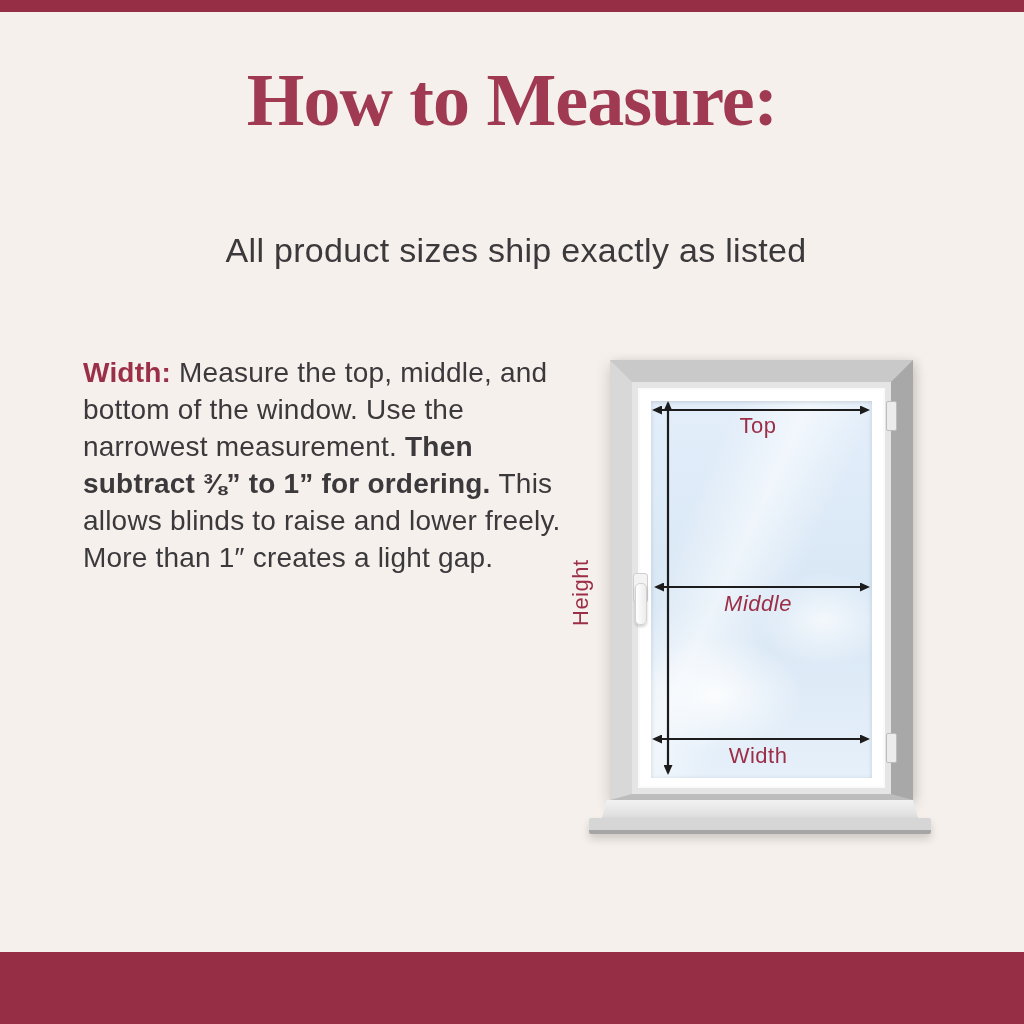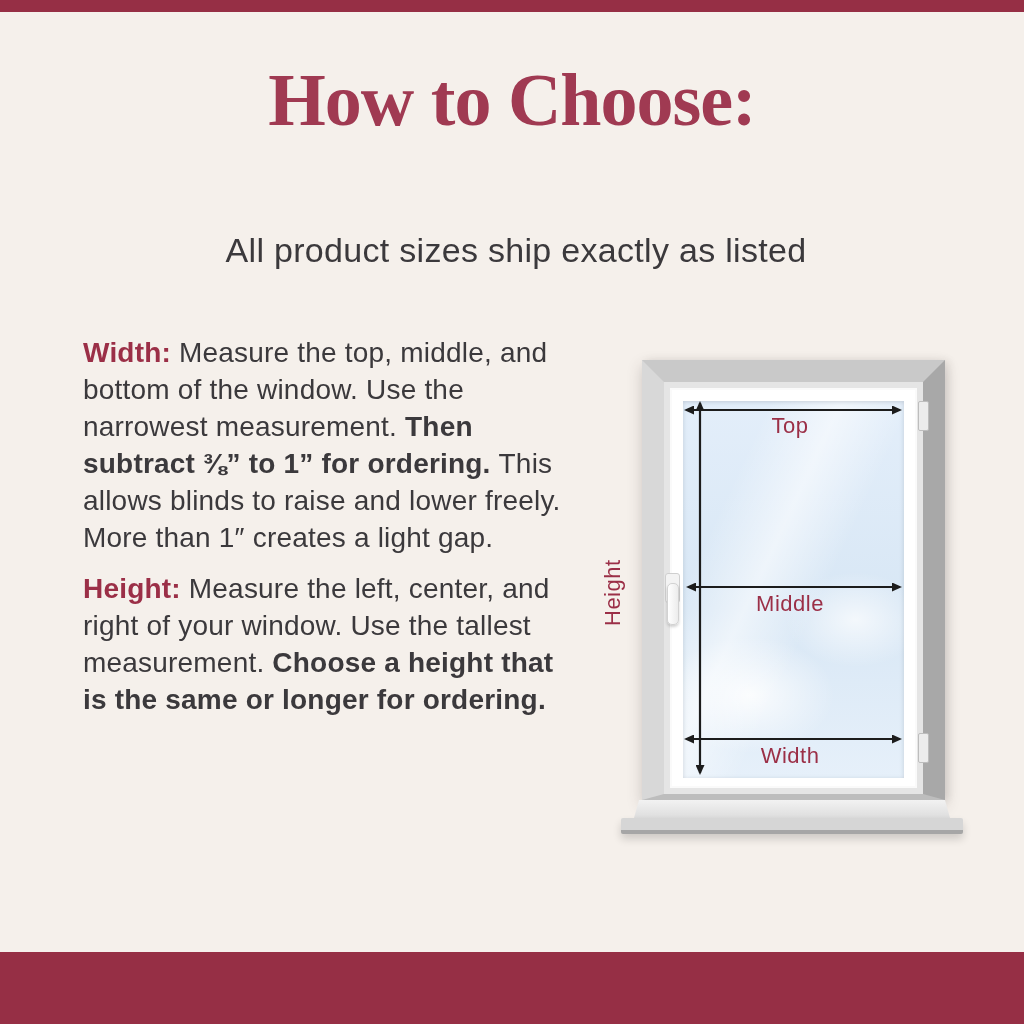--- a/index.html
+++ b/index.html
@@ -18,27 +18,27 @@
     font-family:"Liberation Serif",serif;font-weight:700;
     font-size:74px;line-height:76px;color:var(--title,#A03A52);
     letter-spacing:-1px;margin:0;
   }
   .subtitle{
     position:absolute;top:227px;left:0;width:1024px;text-align:center;
     font-size:34px;color:var(--text,#3B393C);margin:4px;letter-spacing:.3px;
   }
 
   
-  .instructions{position:absolute;left:83px;top:334px;width:482px;}
+  .instructions{position:absolute;left:83px;top:354px;width:482px;}
   .para{margin:0 0 14px 0;font-size:28px;line-height:37px;color:var(--text,#3B393C);letter-spacing:.2px;}
   .para .lbl{color:var(--label,#9B2F47);font-weight:700;}
   .para .b{font-weight:700;}
 
   
-  .diagram{position:absolute;left:600px;top:340px;width:412px;height:540px;}
+  .diagram{position:absolute;left:568px;top:340px;width:412px;height:540px;}
   .casing{
     position:absolute;left:42px;top:20px;width:303px;height:440px;box-sizing:border-box;
     border:22px solid;border-bottom-width:6px;
     border-color:#c9c9c9 #a8a8a8 #bdbdbd #d8d8d8;
     box-shadow:0 6px 14px rgba(70,55,55,.22),4px 0 8px rgba(0,0,0,.07);
     background:#e9e9e9;
   }
   .sash{
     position:absolute;inset:0;background:#ffffff;box-sizing:border-box;
     border:6px solid #e5e5e5;box-shadow:inset 0 0 0 2px #fafafa;
@@ -75,42 +75,41 @@
     position:absolute;left:318px;width:9px;height:28px;
     background:#ececec;border:1px solid #bdbdbd;border-radius:2px;
   }
   .hinge.top{top:61px;} .hinge.bot{top:393px;}
   .arrow-layer{position:absolute;inset:0;}
   .diag-label{
     position:absolute;font-size:22px;font-weight:500;color:var(--label2,#9B2F4D);
     text-align:center;letter-spacing:.5px;
   }
   .diag-label.top{left:140px;top:73px;width:100px;}
-  .diag-label.middle{left:140px;top:251px;width:100px;}
+  .diag-label.middle{left:140px;top:251px;width:100px;font-style:italic;}
   .diag-label.bottom{left:140px;top:403px;width:100px;}
   .diag-label.height{
     left:-2px;top:205px;width:30px;height:95px;
     writing-mode:vertical-rl;transform:rotate(180deg);line-height:30px;
   }
 </style>
 </head>
 <body>
 
 <div class="page" style="--cream: #F5F0EB; --bar: #962F45; --title: #A03A52; --label: #9B2F47; --label2: #9B2F47; --text: #3B393C;">
 
   <div class="accent-bar top"></div>
 
-  <h1 class="title"><span>How to Choose:</span><br>
+  <h1 class="title"><span>How to Measure:</span><br>
     </h1>
 
   <p class="subtitle">All product sizes ship exactly as listed</p>
 
   <section class="instructions" id="instructions">
       <p class="para"><strong class="lbl">Width: </strong><span>Measure the top, middle, and bottom of the window. Use the narrowest measurement. </span><span class="b">Then subtract ⅜” to 1” for ordering. </span><span>This allows blinds to raise and lower freely. More than 1″ creates a light gap.</span></p>
-      <p class="para"><strong class="lbl">Height: </strong><span>Measure the left, center, and right of your window. Use the tallest measurement. </span><span class="b">Choose a height that is the same or longer for ordering.</span></p>
     </section>
 
   <div class="diagram">
     <div class="casing">
       <div class="sash">
         <div class="glass"></div>
       </div>
     </div>
 
     <div class="sill-top"></div>

